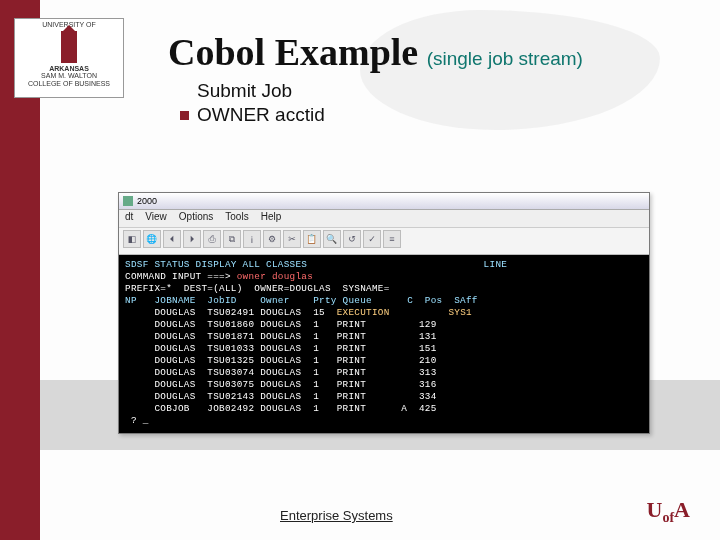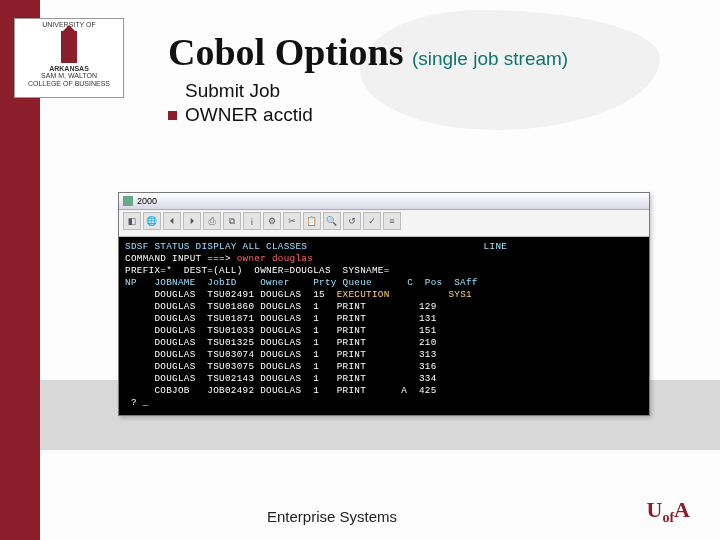--- a/index.html
+++ b/index.html
@@ -84,21 +84,21 @@
     display: inline;
   }
   .title-sub {
     font-family: Verdana, Arial, sans-serif;
     font-size: 19px;
     color: #0f766e;
     margin-left: 4px;
   }
   .bullets {
     position: absolute;
-    left: 168px;
+    left: 180px;
     top: 80px;
     z-index: 3;
     font-size: 19px;
     color: #111;
   }
   .bullet-row {
     display: flex;
     align-items: center;
     margin-bottom: 2px;
   }
@@ -166,24 +166,25 @@
     line-height: 12px;
     padding: 4px 6px 6px 6px;
     white-space: pre;
     letter-spacing: 0.3px;
   }
   .term-screen .cmd { color: #ff6b6b; }
   .term-screen .hdr { color: #9be0ff; }
   .term-screen .exec { color: #ffd080; }
   .footer-text {
     position: absolute;
-    left: 267px; top: 508px;
-    font-size: 15px;
+    left: 280px; top: 508px;
+    font-size: 13px;
     color: #222;
     z-index: 3;
+    text-decoration: underline;
   }
   .footer-logo {
     position: absolute;
     right: 30px; bottom: 14px;
     z-index: 3;
     font-family: Georgia, serif;
     font-weight: bold;
     color: #8a1e2a;
     font-size: 22px;
     margin-top: 28px;
@@ -201,39 +202,46 @@
 
 <div class="logo-ua">
   <div>UNIVERSITY OF</div>
   <div class="tower"></div>
   <div style="font-weight:bold">ARKANSAS</div>
   <div>SAM M. WALTON</div>
   <div>COLLEGE OF BUSINESS</div>
 </div>
 
 <div class="title-block">
-  <span class="title-main">Cobol Options</span>
+  <span class="title-main">Cobol Example</span>
   <span class="title-sub">(single job stream)</span>
 </div>
 
 <div class="bullets">
   <div class="bullet-row">
     <div class="bullet-sq first"></div>
     <span> Submit Job</span>
   </div>
   <div class="bullet-row">
     <div class="bullet-sq"></div>
     <span>OWNER acctid</span>
   </div>
 </div>
 
 <div class="terminal-wrap">
   <div class="term-titlebar">
     <div class="winicon"></div>
     <span>2000</span>
+  </div>
+  <div class="term-menubar">
+    <span>dt</span>
+    <span>View</span>
+    <span>Options</span>
+    <span>Tools</span>
+    <span>Help</span>
   </div>
   <div class="term-toolbar">
     <div class="tbtn">◧</div>
     <div class="tbtn">🌐</div>
     <div class="tbtn">⏴</div>
     <div class="tbtn">⏵</div>
     <div class="tbtn">⎙</div>
     <div class="tbtn">⧉</div>
     <div class="tbtn">ℹ</div>
     <div class="tbtn">⚙</div>

